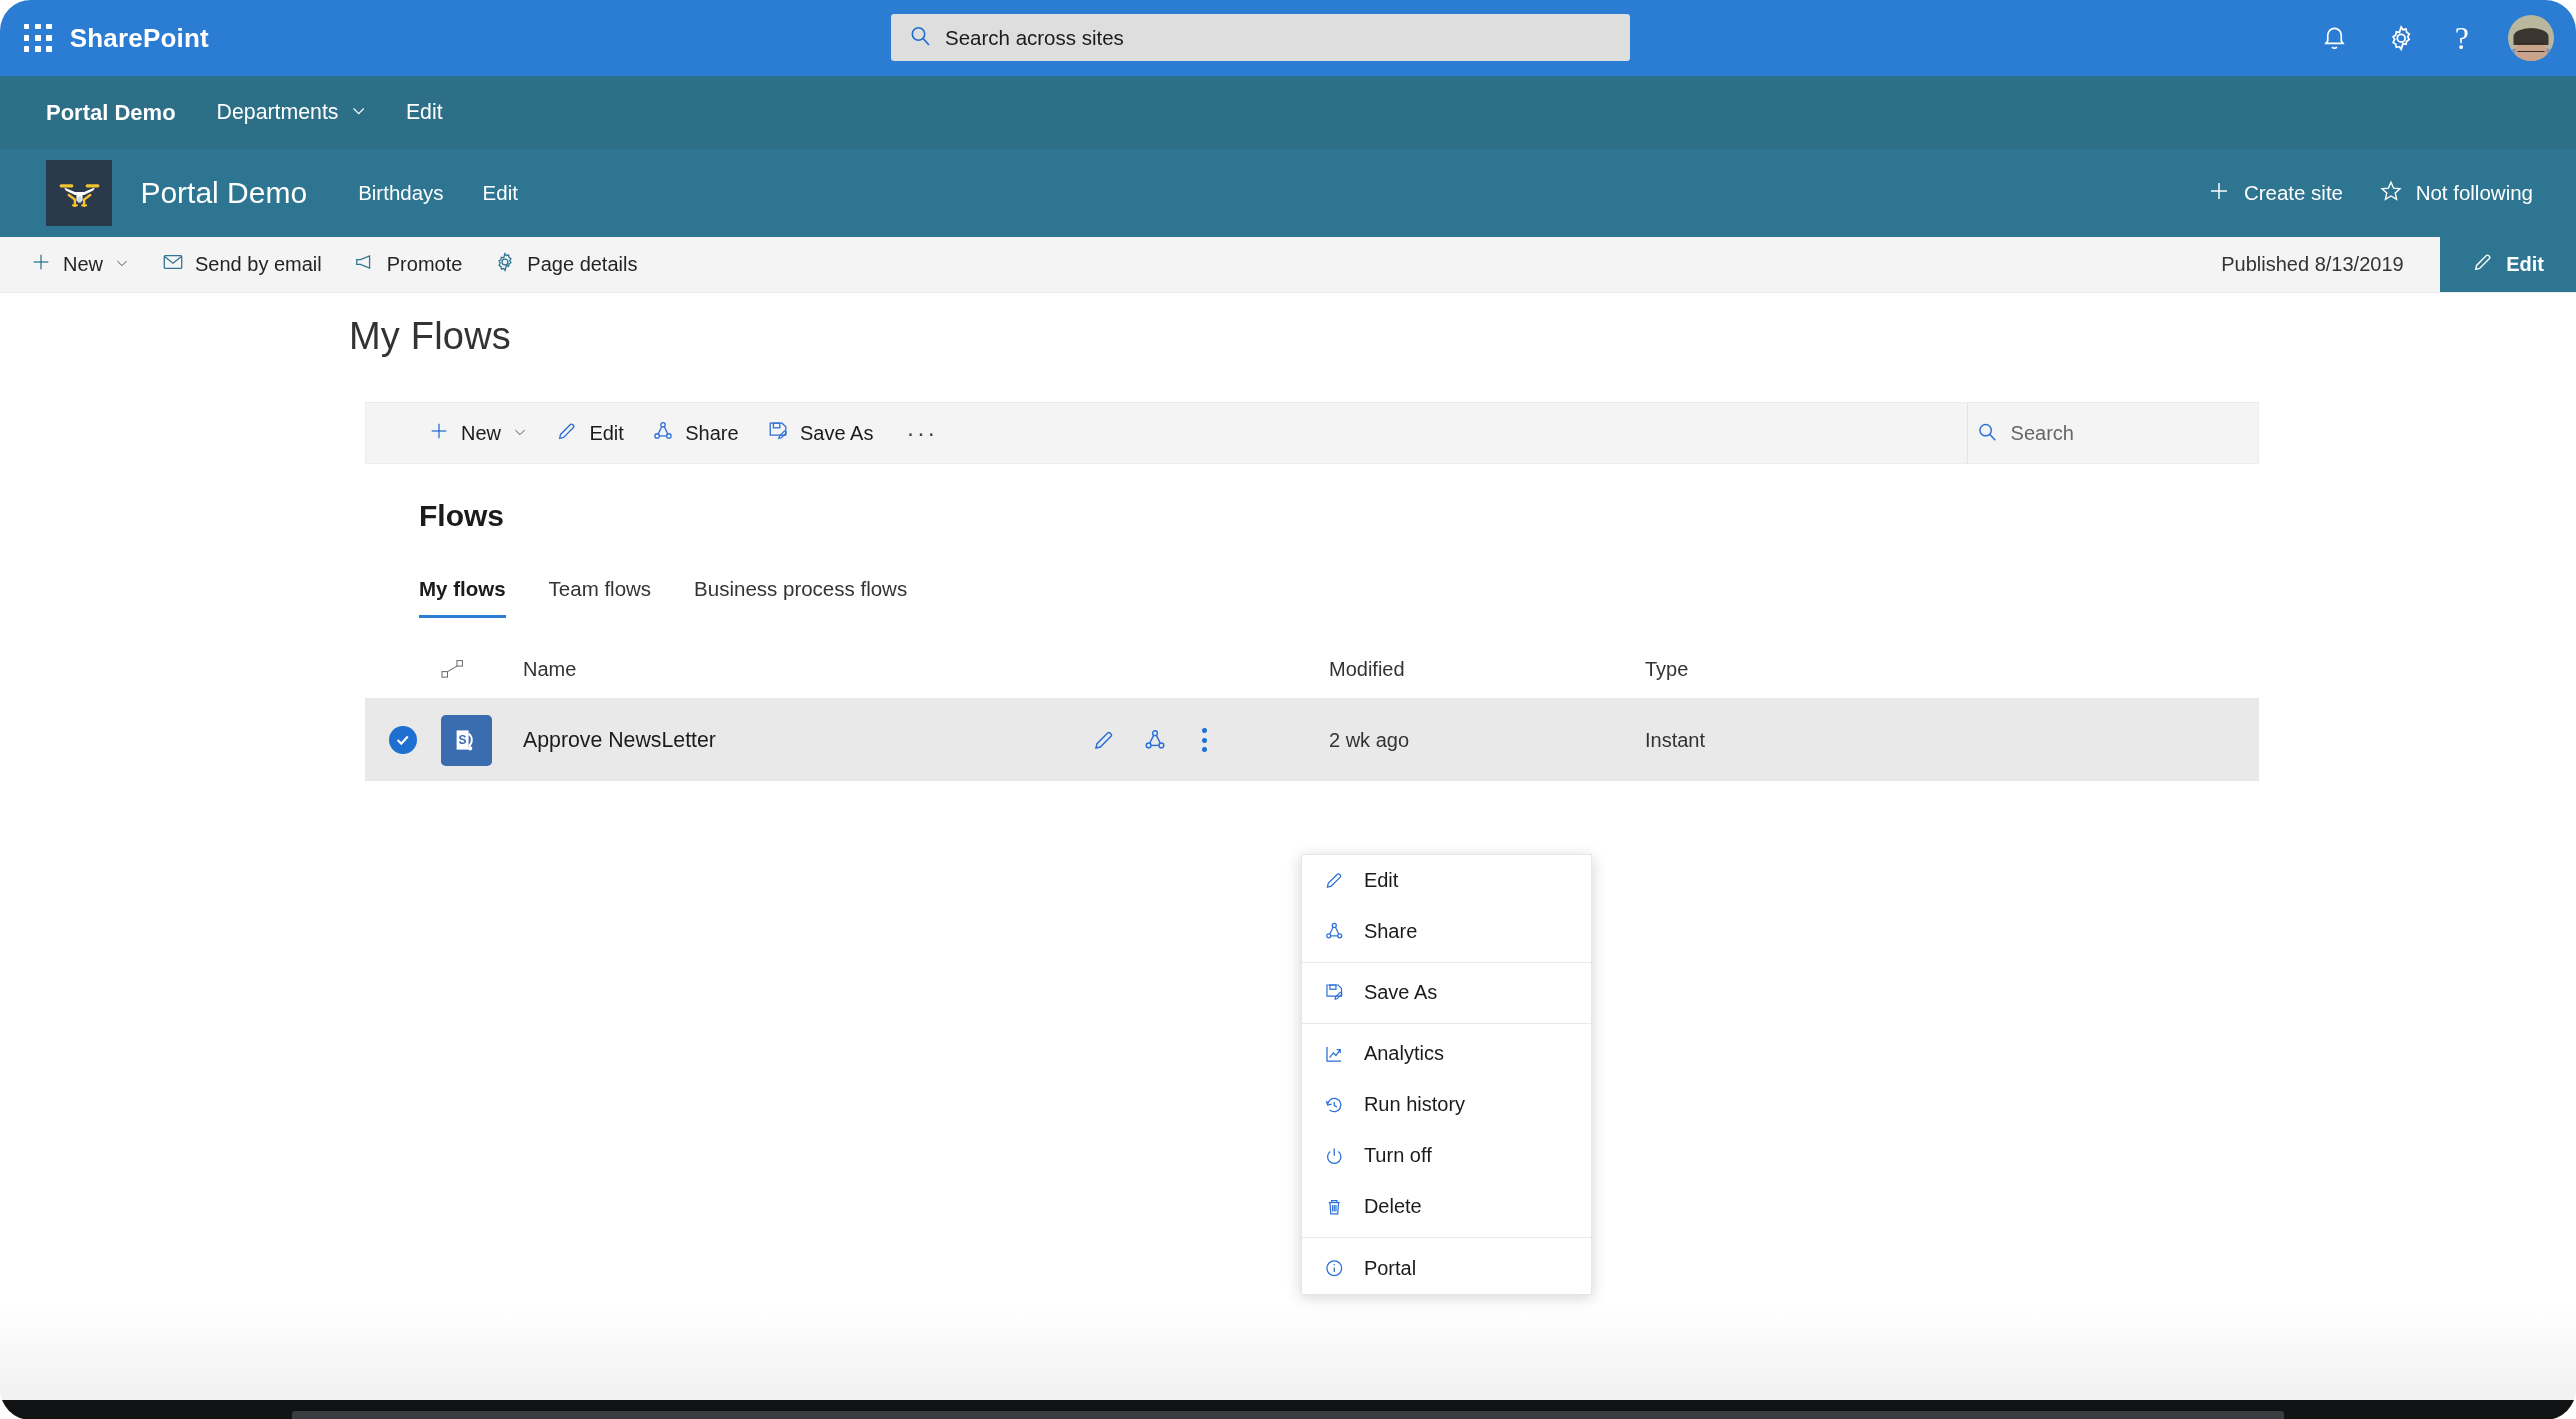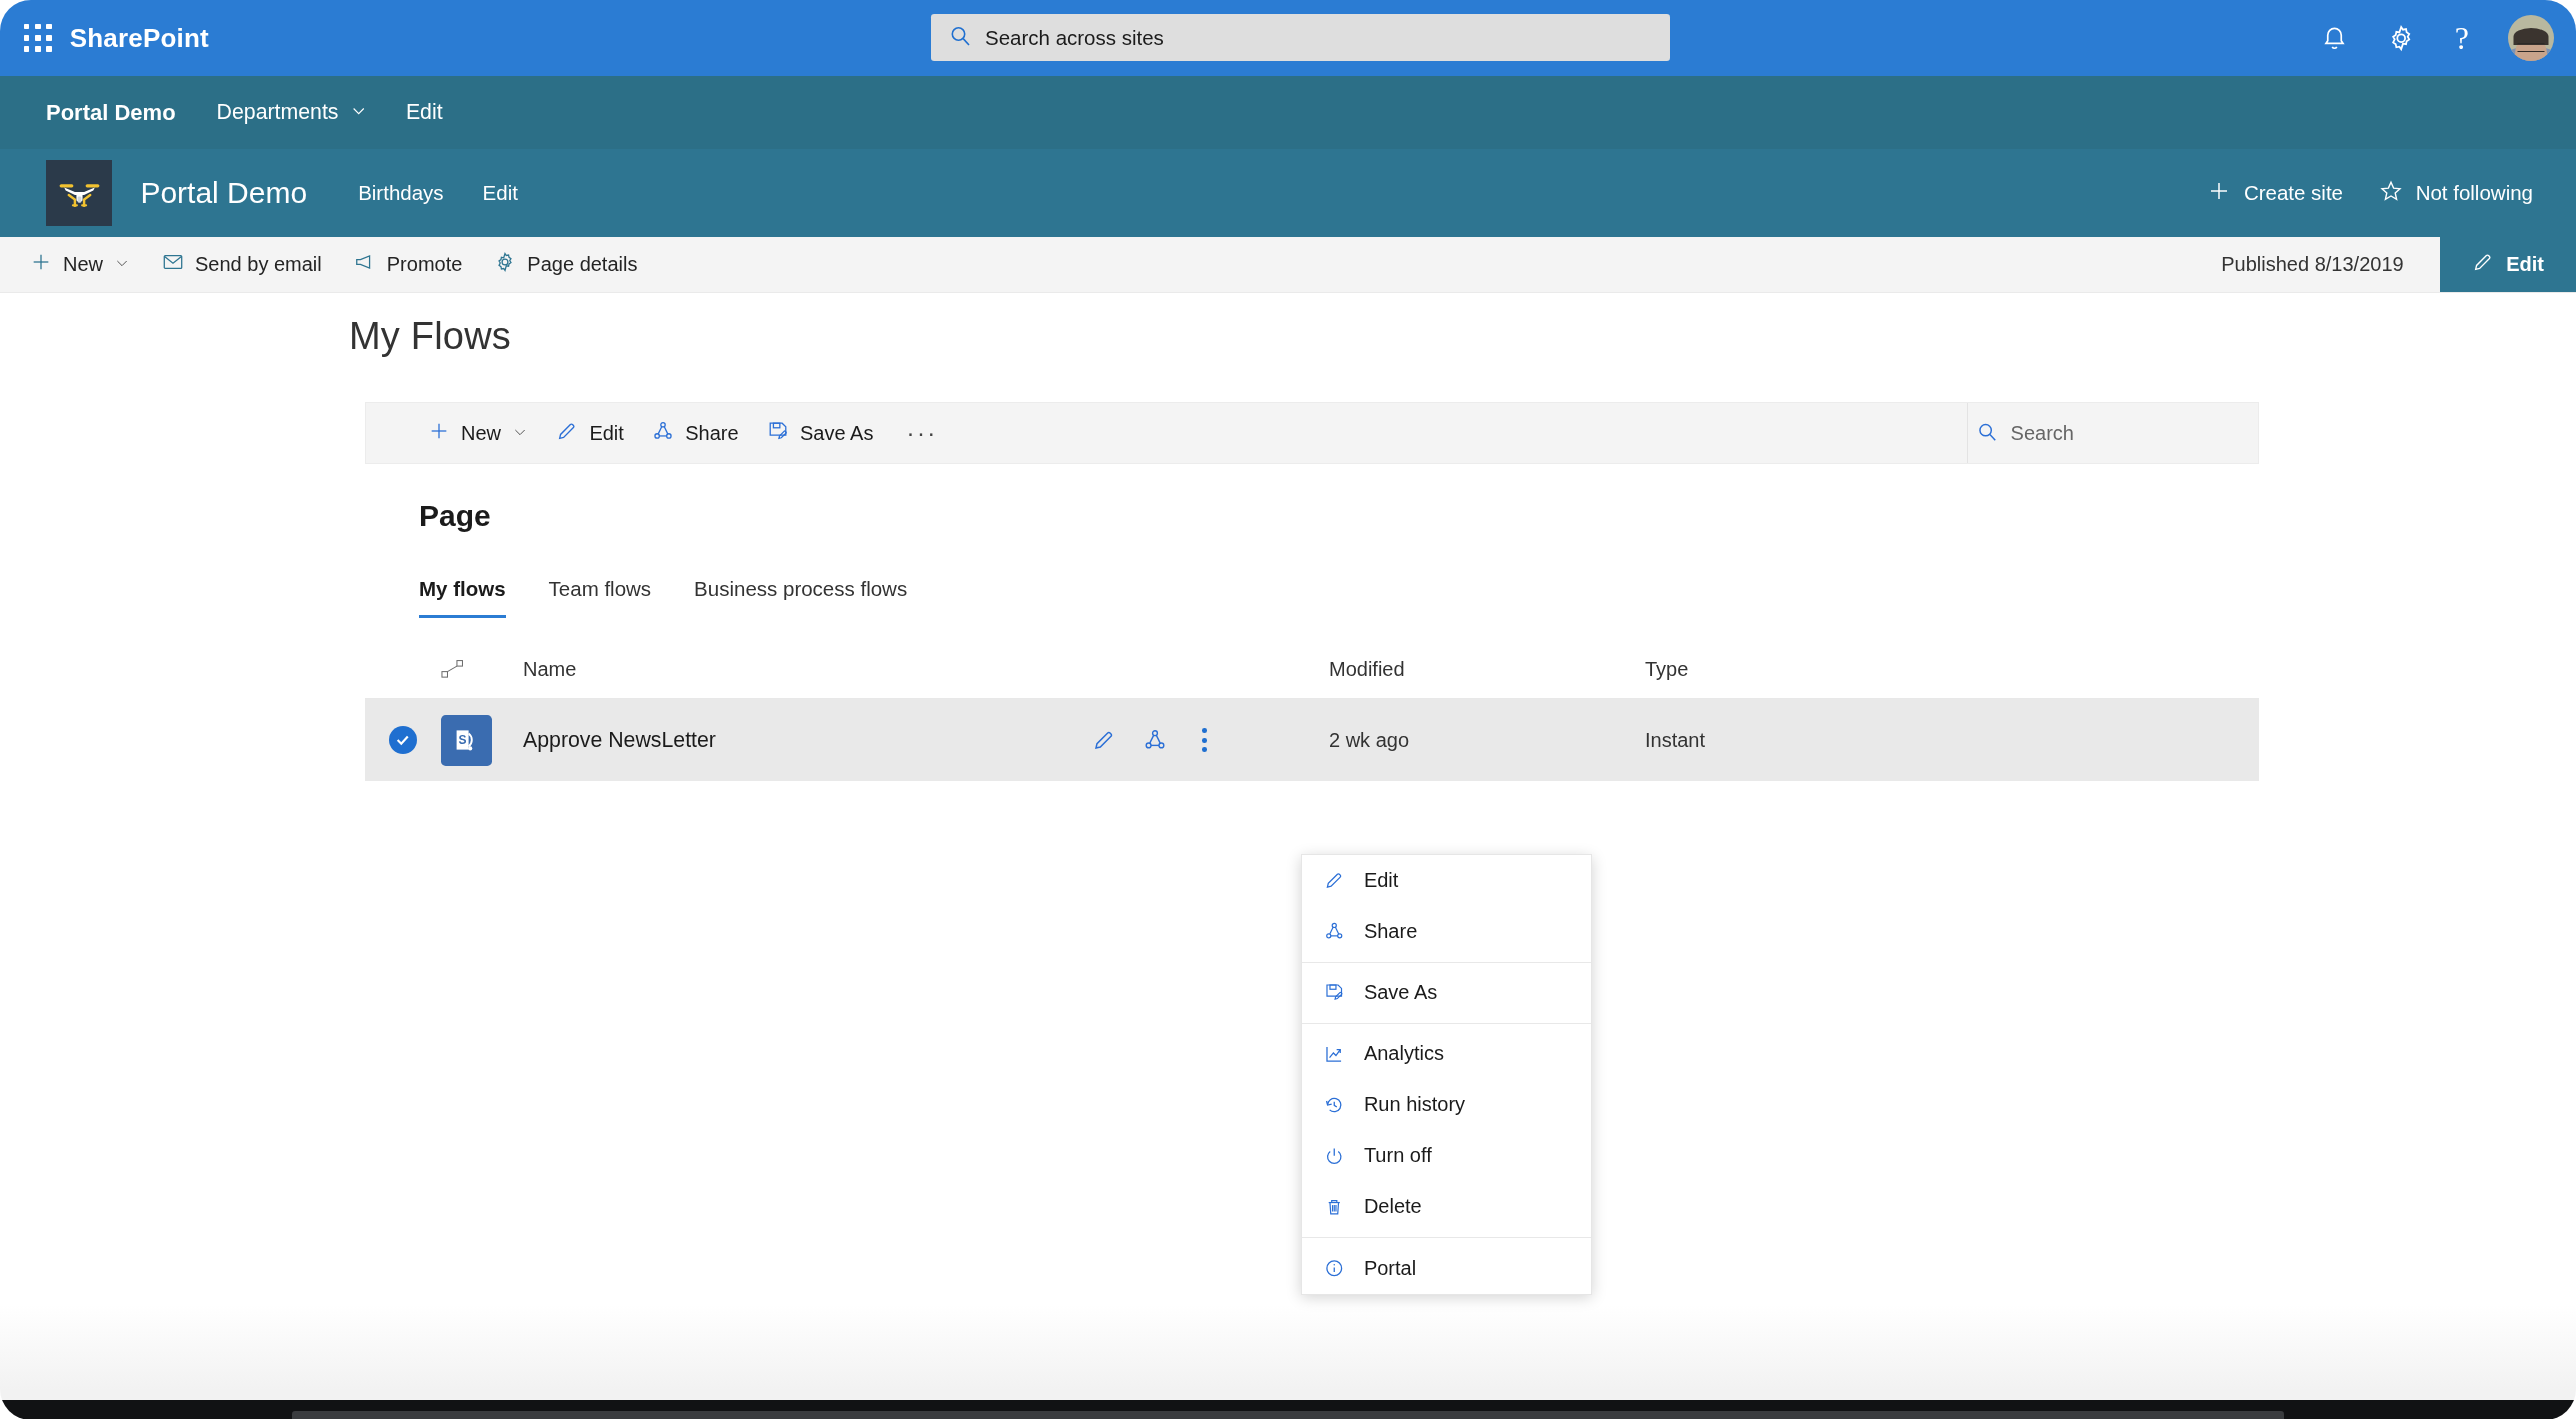--- a/index.html
+++ b/index.html
@@ -60,21 +60,20 @@
     top: 14.2px;
     width: 739px;
     height: 47px;
     background: #dedede;
     border-radius: 3.2px;
     display: flex;
     align-items: center;
     padding: 0 17.4px;
     box-sizing: border-box;
     cursor: text;
-    margin-left: 40px;
   }
   .suite-search .ph {
     font-size: 20.5px;
     color: #1b1b1b;
     margin-left: 12.6px;
   }
   .suite-right {
     position: absolute;
     right: 22px;
     top: 0;
@@ -677,21 +676,21 @@
             <svg width="22" height="22" viewBox="0 0 24 24" fill="none" stroke="#2b6fd6" stroke-width="1.6">
               <circle cx="10.5" cy="10" r="6.2"></circle>
                 <line x1="15.2" y1="14.6" x2="21" y2="21"></line>
             </svg>
           </span>
           <span class="ph">Search</span>
         </span>
       </div>
 
       <div class="wp-body">
-        <div class="flows-heading">Page</div>
+        <div class="flows-heading">Flows</div>
 
         <div class="tabs">
           <span class="tab active">My flows</span>
           <span class="tab">Team flows</span>
           <span class="tab">Business process flows</span>
         </div>
 
         <div class="ftable">
 
           <div class="frow fhead">

